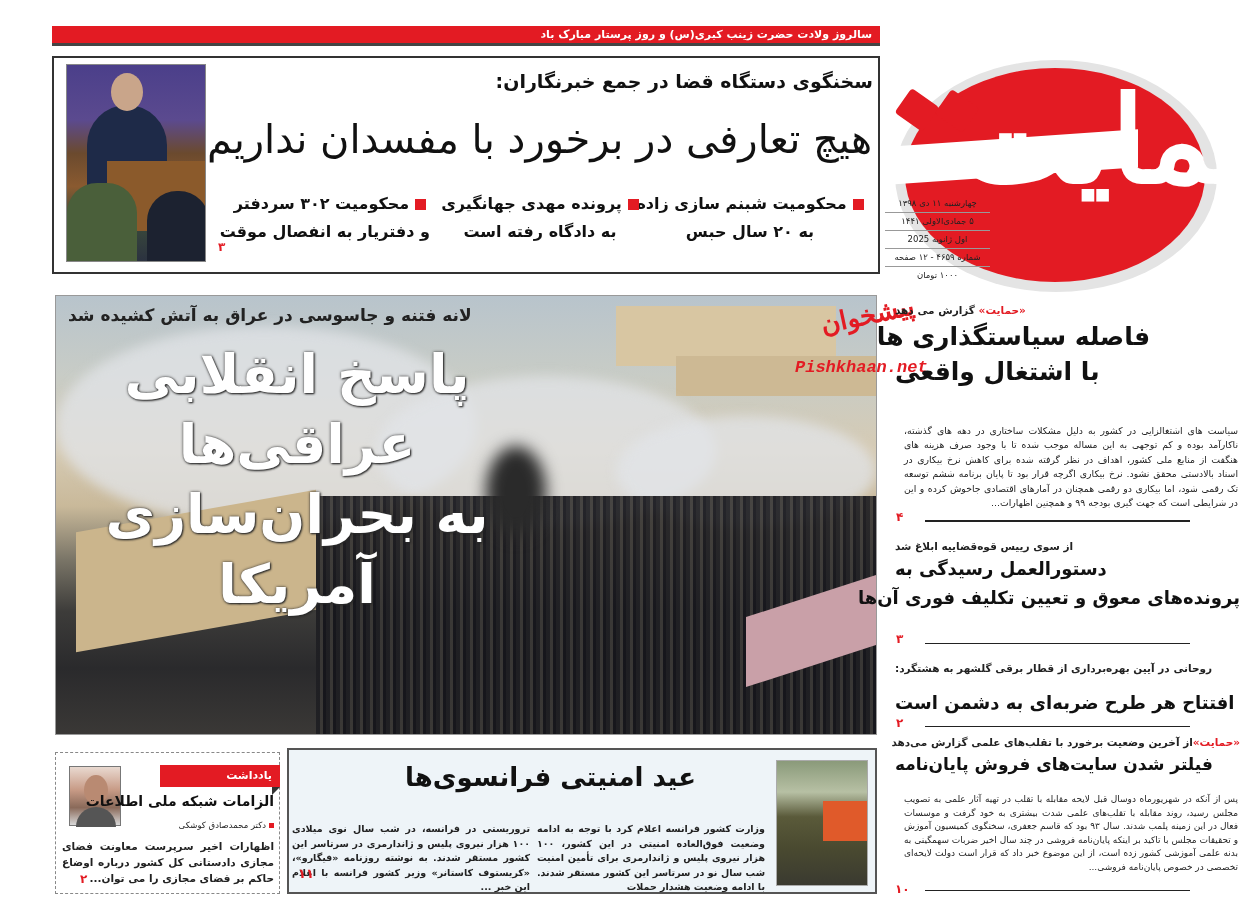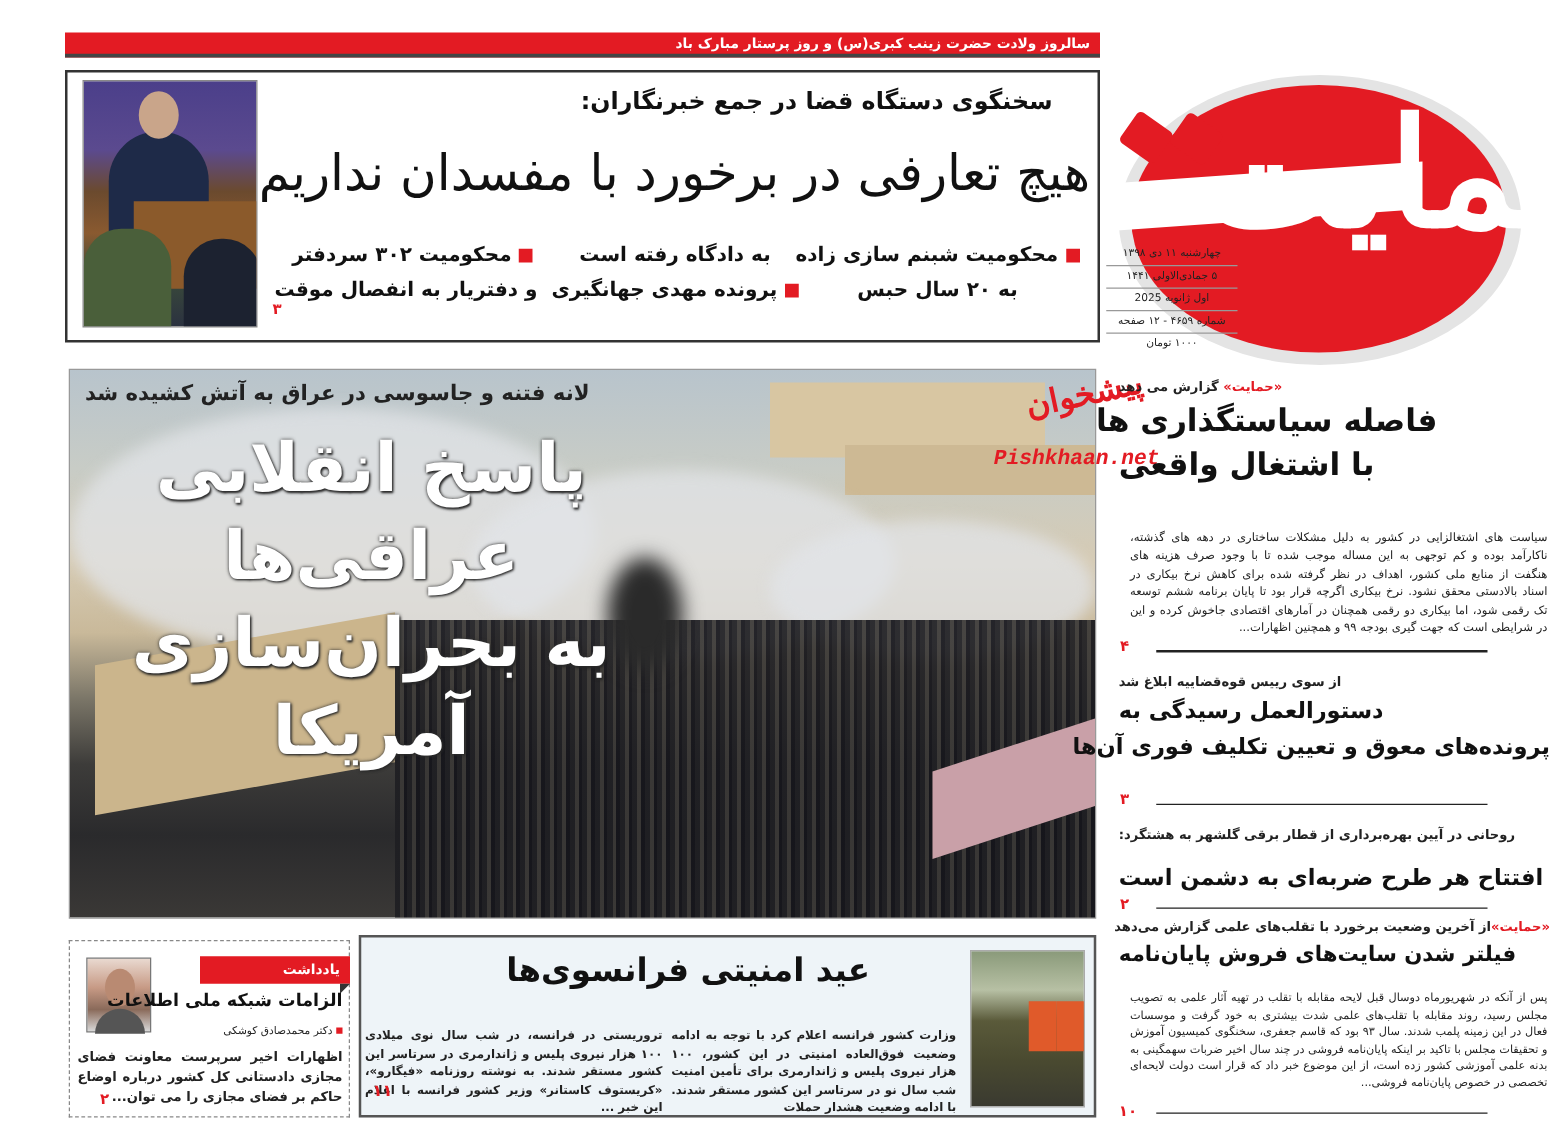--- a/index.html
+++ b/index.html
@@ -14,21 +14,21 @@
   
   .topbox{left:52px;top:56px;width:828px;height:218px;border:2px solid #333;background:#fff}
   .topphoto{left:66px;top:64px;width:140px;height:198px;border:1px solid #888;overflow:hidden;
     background:linear-gradient(180deg,#4b3f8a 0%,#5b4a8f 28%,#6b4a2e 45%,#8a5a30 62%,#3a4a3a 80%,#2b3240 100%)}
   .topphoto .suit{position:absolute;left:20px;top:40px;width:80px;height:80px;border-radius:40px 40px 0 0;background:#1e2a48}
   .topphoto .head{position:absolute;left:44px;top:8px;width:32px;height:38px;border-radius:50%;background:#c9a58a}
   .topphoto .podium{position:absolute;left:40px;top:96px;width:100px;height:70px;background:#8b5a2b}
   .topphoto .blur1{position:absolute;left:0;top:118px;width:70px;height:80px;border-radius:30px 30px 0 0;background:#4a5f3a}
   .topphoto .blur2{position:absolute;left:80px;top:126px;width:62px;height:72px;border-radius:30px 30px 0 0;background:#1c2230}
 
-  .kicker-top{right:408px;top:70px;font-size:19px;font-weight:bold;white-space:nowrap}
+  .kicker-top{right:377px;top:70px;font-size:19px;font-weight:bold;white-space:nowrap}
   .headline-top{right:378px;top:116px;font-size:40px;font-weight:normal;white-space:nowrap;letter-spacing:-1px}
   .sub{font-size:16px;font-weight:bold;line-height:28px;text-align:center;white-space:nowrap}
   .sub .bullet{display:inline-block;width:11px;height:11px;background:#e31b23;margin-left:6px;vertical-align:middle}
   .pgnum{color:#e31b23;font-size:12px;font-weight:bold}
 
   
   .logo-ring{left:895px;top:60px;width:322px;height:232px;border-radius:50%;background:#e4e4e4}
   .logo-circle{left:905px;top:68px;width:300px;height:214px;border-radius:50%;background:#e31b23}
   .logo-band{left:888px;top:138px;width:250px;height:38px;background:#fff;transform:skewY(-4deg)}
   .logo-glyph{left:960px;top:80px;font-size:120px;font-weight:bold;color:#fff;line-height:1;font-family:"DejaVu Serif",serif}
@@ -102,22 +102,22 @@
     <div class="blur2"></div>
 </div>
 <div class="abs kicker-top">سخنگوی دستگاه قضا در جمع خبرنگاران:</div>
 <div class="abs headline-top">هیچ تعارفی در برخورد با مفسدان نداریم</div>
 
 <div class="abs sub" style="right:380px;top:190px;width:240px">
   <div><span class="bullet"></span><span>محکومیت شبنم سازی زاده</span></div>
   <div>به ۲۰ سال حبس</div>
 </div>
 <div class="abs sub" style="right:610px;top:190px;width:200px">
+  <div><span class="bullet"></span><span>پرونده مهدی جهانگیری</span></div>
   <div>به دادگاه رفته است</div>
-  <div><span class="bullet"></span><span>پرونده مهدی جهانگیری</span></div>
 </div>
 <div class="abs sub" style="right:820px;top:190px;width:200px">
   <div><span class="bullet"></span><span>محکومیت ۳۰۲ سردفتر</span></div>
   <div>و دفتریار به انفصال موقت</div>
 </div>
 <div class="abs pgnum" style="left:218px;top:240px">۳</div>
 
 <div class="abs logo-ring"></div>
 <div class="abs logo-circle"></div>
 <div class="abs logo-band"></div>

